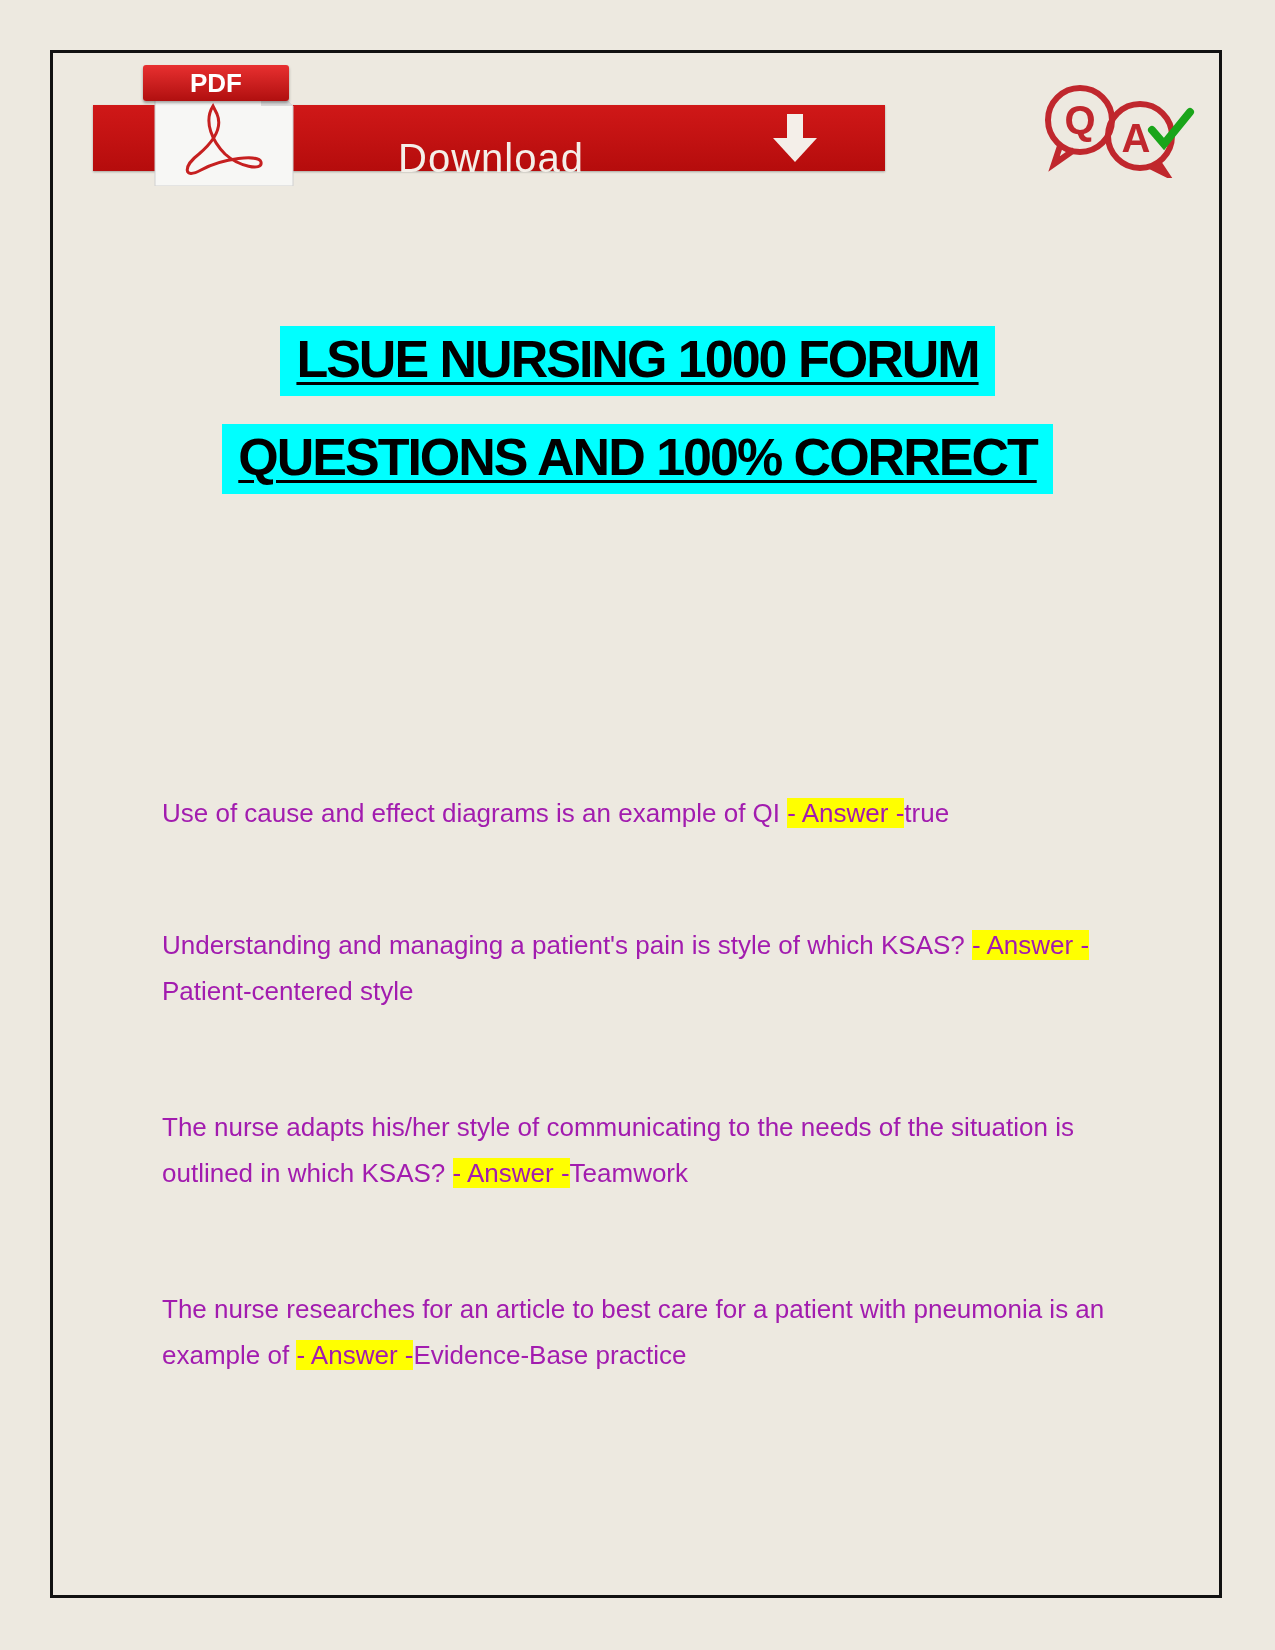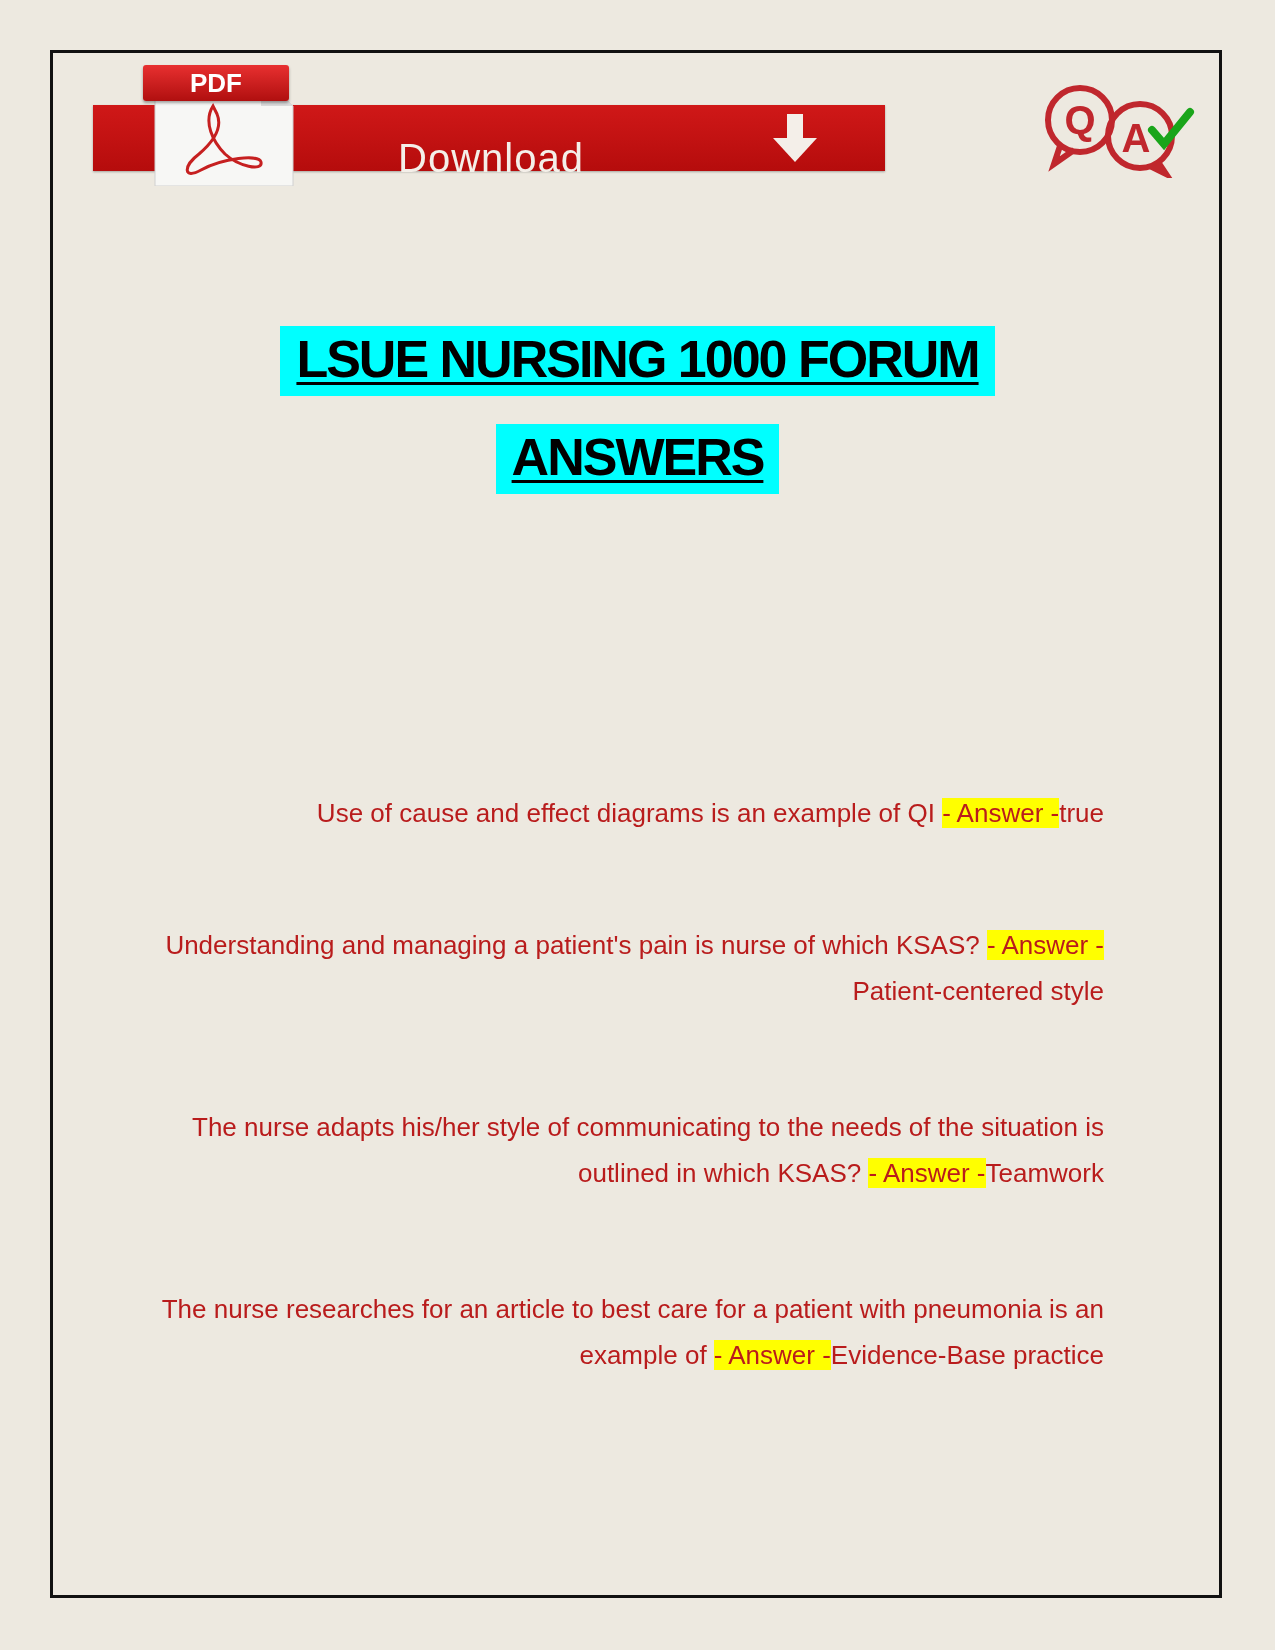--- a/index.html
+++ b/index.html
@@ -66,22 +66,22 @@
     text-decoration: underline;
     text-decoration-thickness: 3px;
     text-underline-offset: 5px;
     letter-spacing: -2px;
     padding: 4px 16px 8px;
   }
   
   .qa-list { position: absolute; left: 150px; top: 790px; width: 950px; }
   .qa-item {
     font-family: "Liberation Sans", sans-serif;
-    font-size: 26px; line-height: 46px; color: #b91c1c;
-    position: absolute; left: 4px; width: 950px; text-align: right;
+    font-size: 26px; line-height: 46px; color: #a21caf;
+    position: absolute; left: 12px; width: 950px;
   }
   .hl { background: #ffff00; }
 </style>
 </head>
 <body>
 
 <div class="page-frame"></div>
 
 <div class="banner">
   <div class="banner-bar"></div>
@@ -107,29 +107,29 @@
     <text x="40" y="56" text-anchor="middle" font-family="Liberation Sans, sans-serif" font-weight="bold" font-size="40" fill="#c0272d">Q</text>
     <circle cx="100" cy="58" r="32" fill="none" stroke="#c0272d" stroke-width="6"></circle>
     <path d="M118 84 L126 96 L110 88" fill="none" stroke="#c0272d" stroke-width="6"></path>
     <text x="96" y="74" text-anchor="middle" font-family="Liberation Sans, sans-serif" font-weight="bold" font-size="40" fill="#c0272d">A</text>
     <path d="M112 52 L124 66 L150 34" fill="none" stroke="#1aa51a" stroke-width="8" stroke-linecap="round"></path>
   </svg>
 </div>
 
 <div class="title-block">
   <div class="title-line"><span>LSUE NURSING 1000 FORUM</span></div>
-  <div class="title-line"><span>ANSWERS</span></div>
+  <div class="title-line"><span>QUESTIONS AND 100% CORRECT</span></div>
 </div>
 
 <div class="qa-list">
   <div class="qa-item" style="top:0px">
     <span>Use of cause and effect diagrams is an example of QI </span><span class="hl">- Answer -</span><span>true</span>
   </div>
   <div class="qa-item" style="top:132px">
-    <span>Understanding and managing a patient's pain is nurse of which KSAS? </span><span class="hl">- Answer -</span><span>Patient-centered style</span>
+    <span>Understanding and managing a patient's pain is style of which KSAS? </span><span class="hl">- Answer -</span><span>Patient-centered style</span>
   </div>
   <div class="qa-item" style="top:314px">
     <span>The nurse adapts his/her style of communicating to the needs of the situation is outlined in which KSAS? </span><span class="hl">- Answer -</span><span>Teamwork</span>
   </div>
   <div class="qa-item" style="top:496px">
     <span>The nurse researches for an article to best care for a patient with pneumonia is an example of </span><span class="hl">- Answer -</span><span>Evidence-Base practice</span>
   </div>
 </div>
 
 </body></html>

